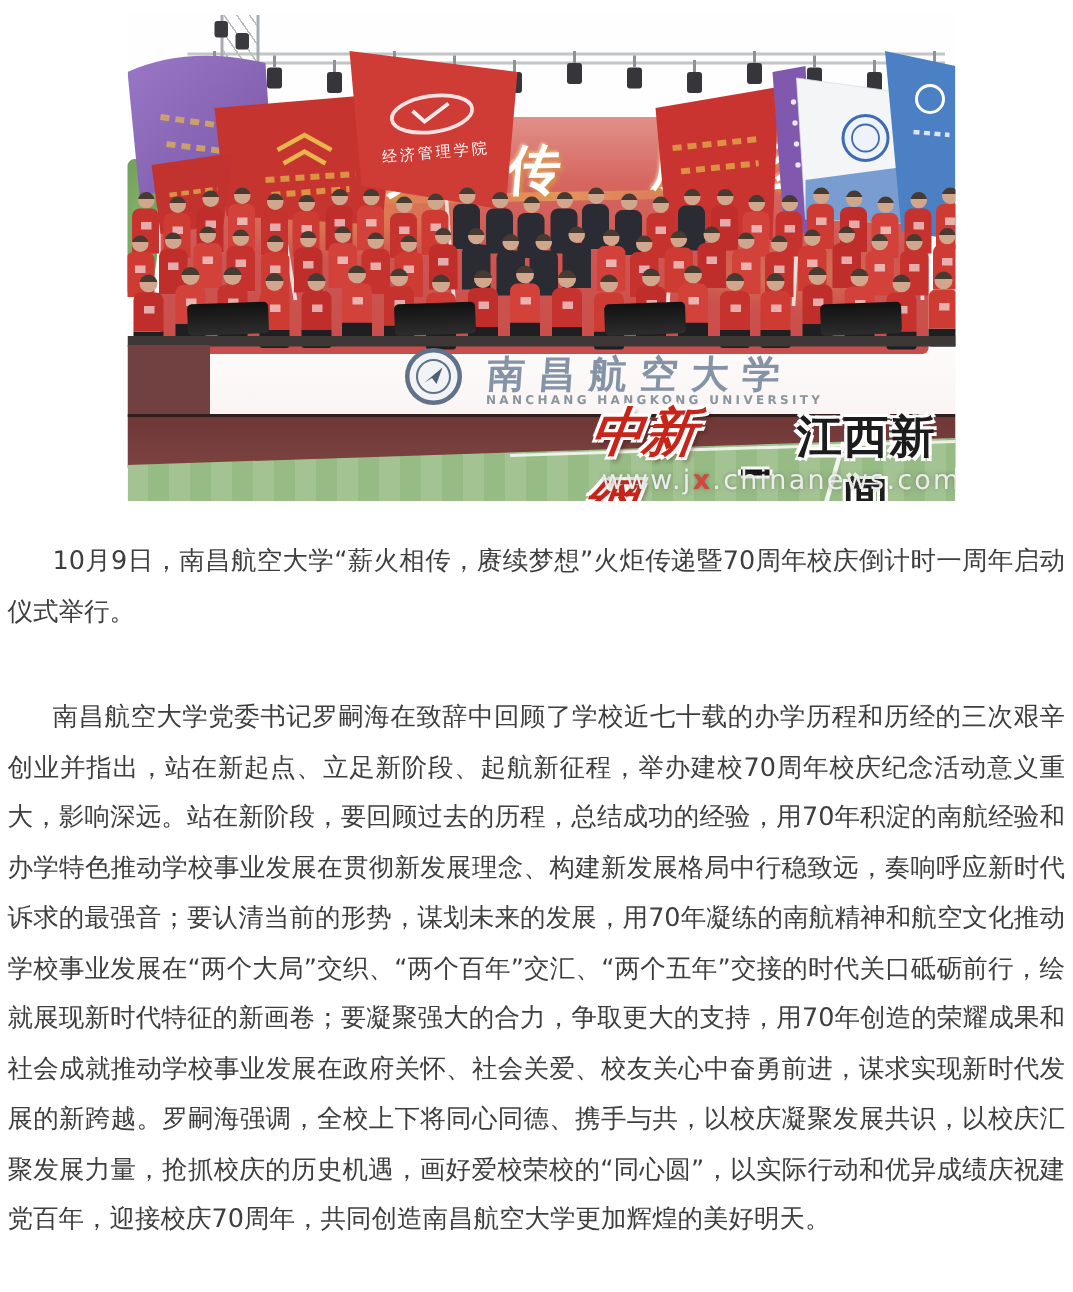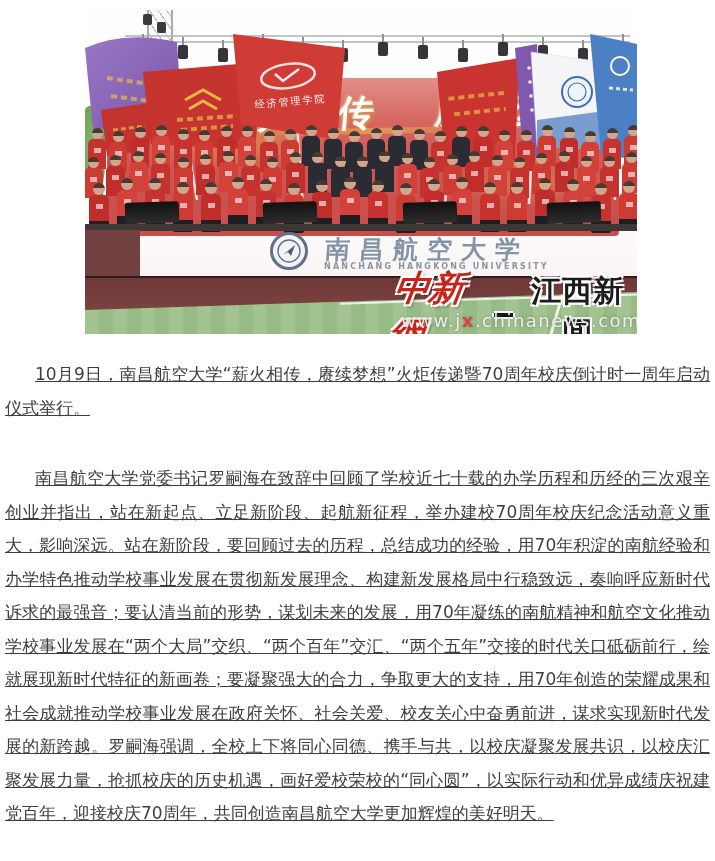--- a/index.html
+++ b/index.html
@@ -68,21 +68,21 @@
   .wm-dash{width:20px;height:4px;background:#141414;margin:6px 1px 0 3px;
     box-shadow:0 -2px 0 #fff,0 2px 0 #fff,2px 0 0 #fff,-2px 0 0 #fff;}
   .wm-channel{font-size:30px;font-weight:900;color:#1c1c1c;letter-spacing:1px;margin-left:4px;
     text-shadow:-2px -2px 0 #fff,2px -2px 0 #fff,-2px 2px 0 #fff,2px 2px 0 #fff;text-align:center;}
   .wm-url{position:absolute;left:10px;top:45px;font-size:18px;letter-spacing:1.5px;color:#eceeea;
     text-shadow:0 0 3px rgba(90,90,90,.6);white-space:nowrap;}
   .wm-url .accent{color:#d5463c;font-weight:bold;}
 
   
   .article-text{margin:24px 5px 0 5px;font-size:17px;line-height:33.5px;color:#3e3e3e;text-align:justify;}
-  .article-text p{margin:0 0 37px 0;text-indent:30px;text-decoration:underline;}
+  .article-text p{margin:0 0 37px 0;text-indent:30px;}
 </style>
 </head>
 <body>
 
 <div class="page">
 
   <figure class="photo">
     <div class="sky"></div>
     <div class="backdrop"></div>
     <div class="gold-swoosh s1"></div>

